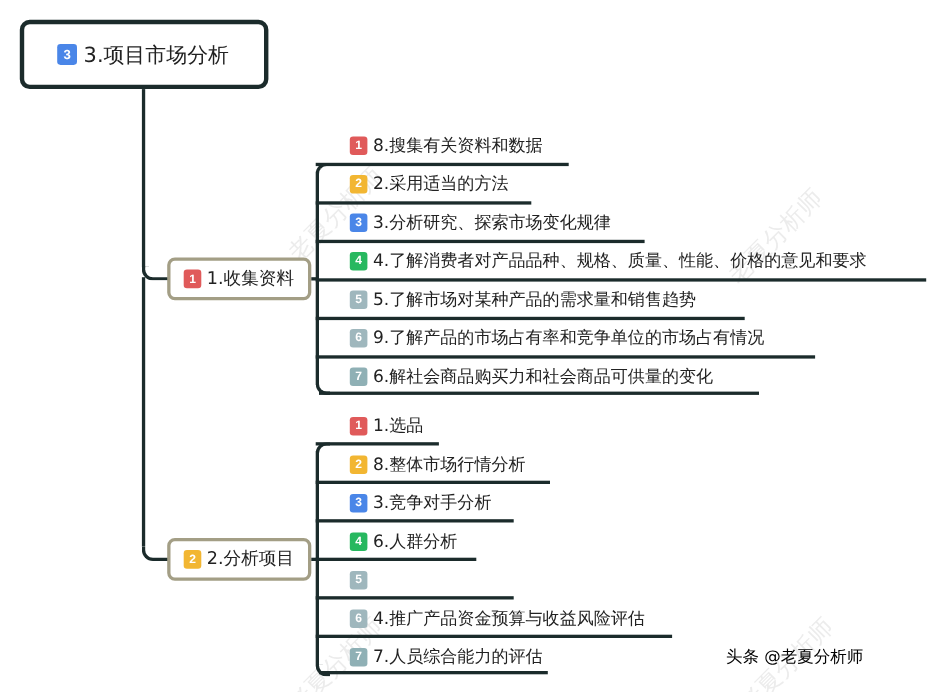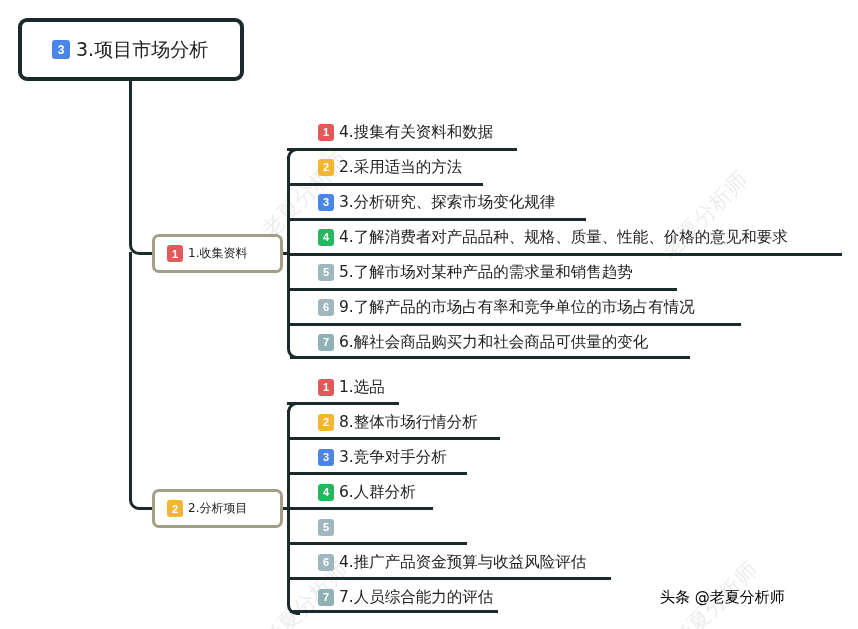--- a/index.html
+++ b/index.html
@@ -7,21 +7,21 @@
          font-family:"DejaVu Sans","Liberation Sans",sans-serif; color:#222; }
   .abs { position:absolute; }
   .root { left:18px; top:18px; width:217px; height:55px; border:4px solid #1b2b2b; border-radius:9px;
           background:#fff; display:flex; align-items:center; padding-left:30px; box-sizing:content-box; }
   .root .txt { font-size:19px; color:#222; margin-left:6px; white-space:nowrap; }
   .badge { display:inline-flex; align-items:center; justify-content:center; width:16px; height:17px;
            border-radius:3px; color:#fff; font-size:11px; font-weight:bold; font-family:"Liberation Sans",sans-serif; flex:0 0 auto; }
   .badge.big { width:18px; height:19px; font-size:12px; }
   .branch { width:127px; height:36px; border:3px solid #a39e85; border-radius:7px; background:#fff;
             display:flex; align-items:center; padding-left:12px; box-sizing:border-box; }
-  .branch .txt { font-size:12px; margin-left:5px; white-space:nowrap; }
+  .branch .txt { font-size:16px; margin-left:5px; white-space:nowrap; }
   .line { background:#1b2b2b; }
   .item { display:flex; align-items:center; height:22px; white-space:nowrap; }
   .item .txt { font-size:15.5px; margin-left:5px; color:#222; }
   .under { height:3px; background:#1b2b2b; }
   .curve-tl { border-left:3px solid #1b2b2b; border-top:3px solid #1b2b2b; border-top-left-radius:10px; background:transparent; }
   .curve-bl { border-left:3px solid #1b2b2b; border-bottom:3px solid #1b2b2b; border-bottom-left-radius:10px; background:transparent; }
   .wm { color:rgba(150,150,150,0.18); font-size:22px; transform:rotate(-45deg); white-space:nowrap; pointer-events:none; }
   .credit { font-size:15px; color:#000000; white-space:nowrap; }
 </style>
 </head>
@@ -47,21 +47,21 @@
   <span class="txt">1.收集资料</span>
 </div>
 <div class="abs line" style="left:283px;top:252px;width:6px;height:3px;"></div>
 
 <div class="abs curve-tl" style="left:287px;top:148px;width:10px;height:8px;"></div>
 <div class="abs line" style="left:287px;top:156px;width:3px;height:194px;"></div>
 <div class="abs curve-bl" style="left:287px;top:348px;width:10px;height:8px;"></div>
 
 <div class="abs item" style="left:318px;top:121px;">
   <span class="badge" style="background:#e05a5a;">1</span>
-  <span class="txt">4.搜集有关资料和数据</span>
+  <span class="txt">8.搜集有关资料和数据</span>
 </div>
 <div class="abs under" style="left:287px;top:148px;width:230px;"></div>
 
 <div class="abs item" style="left:318px;top:156px;">
   <span class="badge" style="background:#f2b632;">2</span>
   <span class="txt">2.采用适当的方法</span>
 </div>
 <div class="abs under" style="left:287px;top:183px;width:196px;"></div>
 
 <div class="abs item" style="left:318px;top:191px;">

